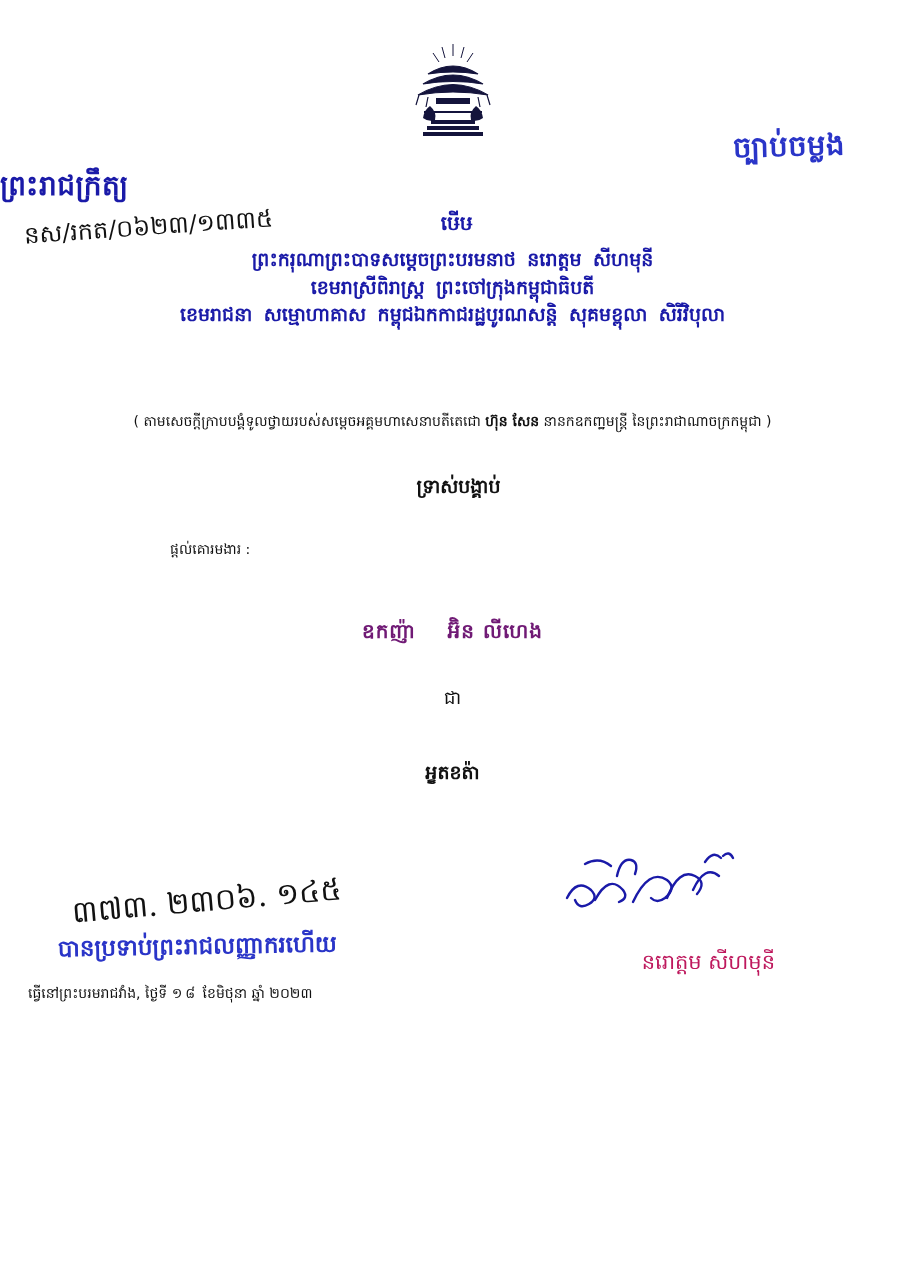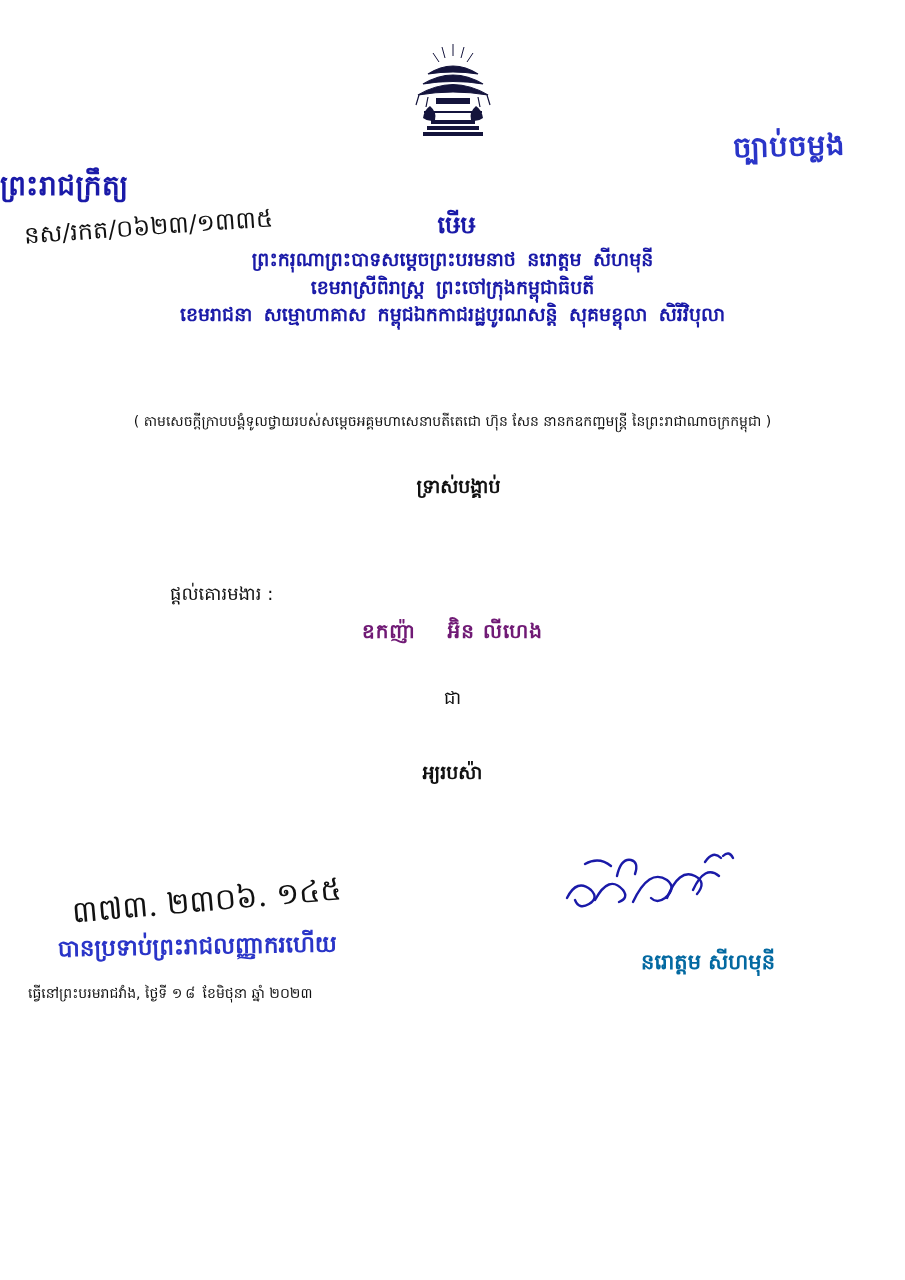--- a/index.html
+++ b/index.html
@@ -57,21 +57,21 @@
     font-size: 28px;
     font-weight: bold;
     color: #1a1aa8;
     letter-spacing: 0.5px;
   }
   .title-sub {
     position: absolute;
     left: 0; right: 0;
     top: 210px;
     text-align: center;
-    font-size: 24px;
+    font-size: 20px;
     color: #1a1aa8;
     font-weight: bold;
     margin-left: 8px;
   }
 
   
   .ref-number {
     position: absolute;
     left: 24px;
     top: 212px;
@@ -102,42 +102,41 @@
   
   .paren-note {
     position: absolute;
     left: 0; right: 0;
     top: 412px;
     text-align: center;
     color: #111;
     font-size: 14px;
     white-space: nowrap;
   }
-  .paren-note b { font-weight: normal; }
+  .paren-note b { font-weight: bold; }
 
   
   .decree-word {
     position: absolute;
     left: 0; right: 0;
     top: 474px;
     text-align: center;
     font-size: 19px;
     font-weight: bold;
     color: #111;
     padding-left: 12px;
   }
 
   
   .purpose-line {
     position: absolute;
     left: 170px;
     top: 540px;
-    font-size: 18px;
-    color: #111;
-    margin-top: 42px;
+    font-size: 14px;
+    color: #111;
   }
 
   
   .appointee {
     position: absolute;
     left: 0; right: 0;
     top: 618px;
     text-align: center;
     font-size: 20px;
     font-weight: bold;
@@ -169,22 +168,22 @@
     top: 842px;
     width: 200px;
     height: 80px;
     color: #1a1aa8;
   }
   .signer-name {
     position: absolute;
     right: 130px;
     top: 948px;
     font-size: 21px;
-    font-weight: bold;
-    color: #0369a1;
+    font-weight: normal;
+    color: #be185d;
     white-space: nowrap;
   }
 
   
   .stamp-digits {
     position: absolute;
     left: 72px;
     top: 882px;
     font-size: 30px;
     color: #111;
@@ -275,21 +274,21 @@
   <div class="decree-word">ទ្រាស់បង្គាប់</div>
 
   <div class="purpose-line">ផ្ដល់គោរមងារ :</div>
 
   <div class="appointee">
     <span>ឧកញ៉ា</span>
     &nbsp;&nbsp;
     <span>អ៊ិន លីហេង</span>
   </div>
   <div class="as-word">ជា</div>
-  <div class="position">អ្យរបស៉ា</div>
+  <div class="position">អ្ខតខត៉ា</div>
 
   <div class="signature-mark">
     <svg viewBox="0 0 200 80" width="200" height="80" aria-hidden="true">
       <g fill="none" stroke="#1a1aa8" stroke-width="2.4" stroke-linecap="round">
         <path d="M12 56 q10 -20 24 -8 q8 8 -2 14 q-10 6 -14 -4"></path>
         <path d="M40 58 q14 -26 28 -10 q6 8 -4 12"></path>
         <path d="M62 34 q4 -18 14 -16 q8 2 4 14"></path>
         <path d="M78 60 q16 -34 34 -22 q10 8 -2 18 q-8 6 -14 0"></path>
         <path d="M112 56 q12 -30 28 -22 q12 6 2 18"></path>
         <path d="M138 48 q12 -26 26 -14"></path>

